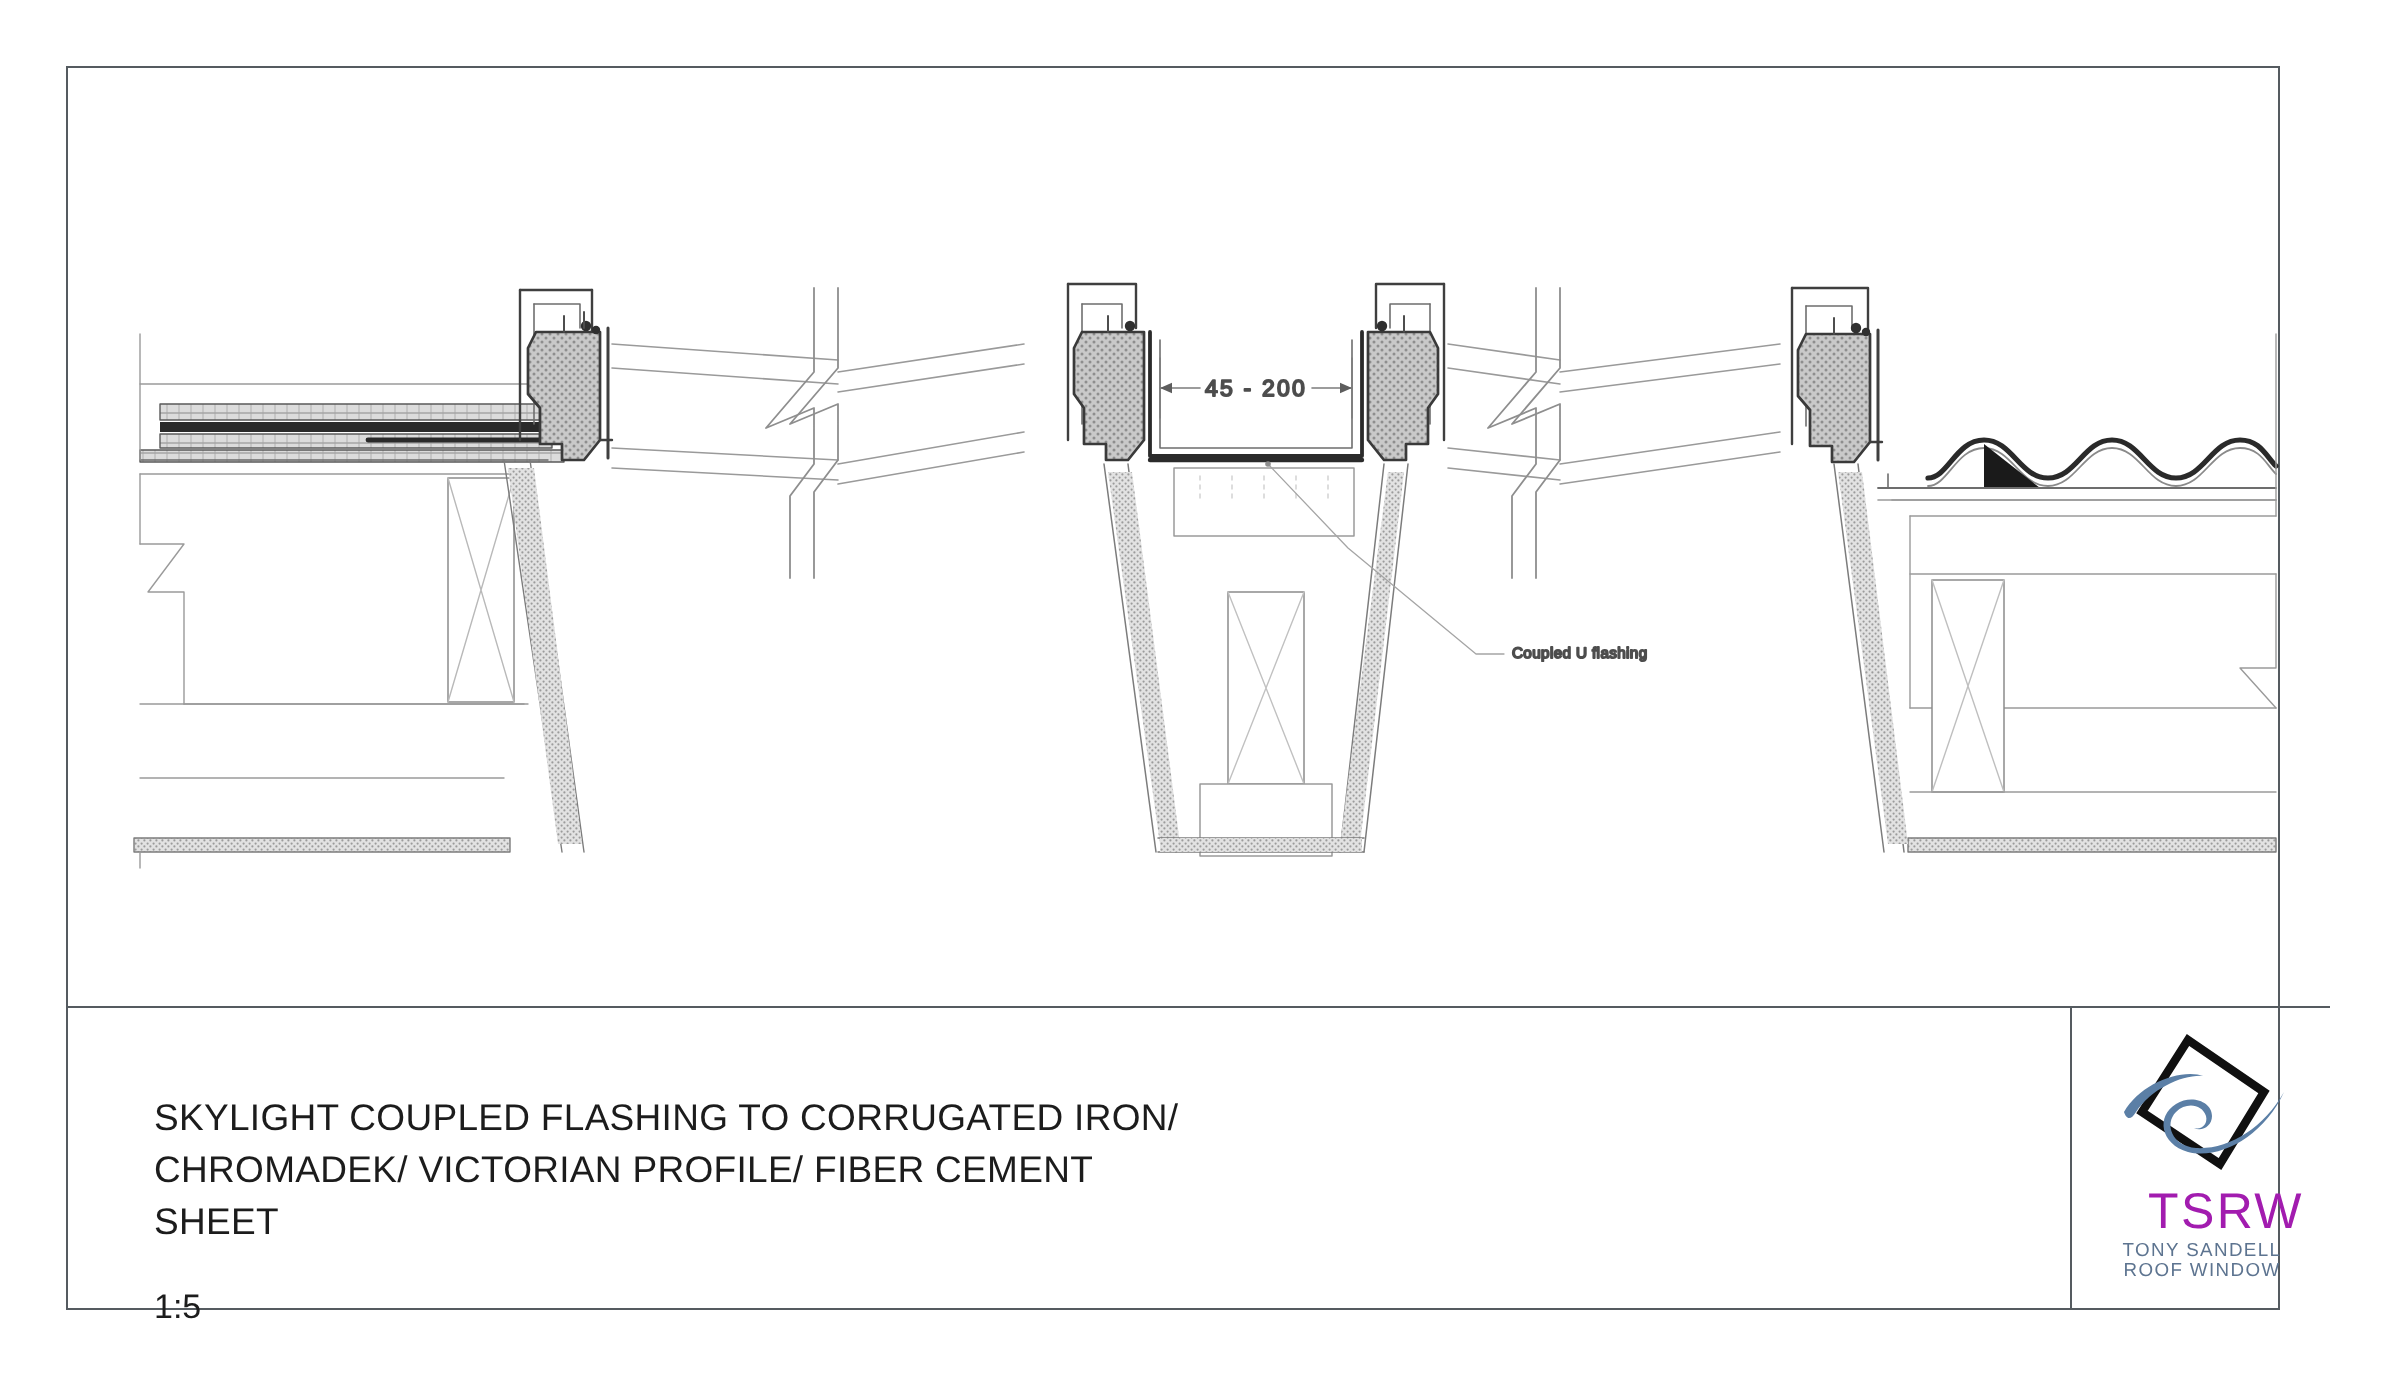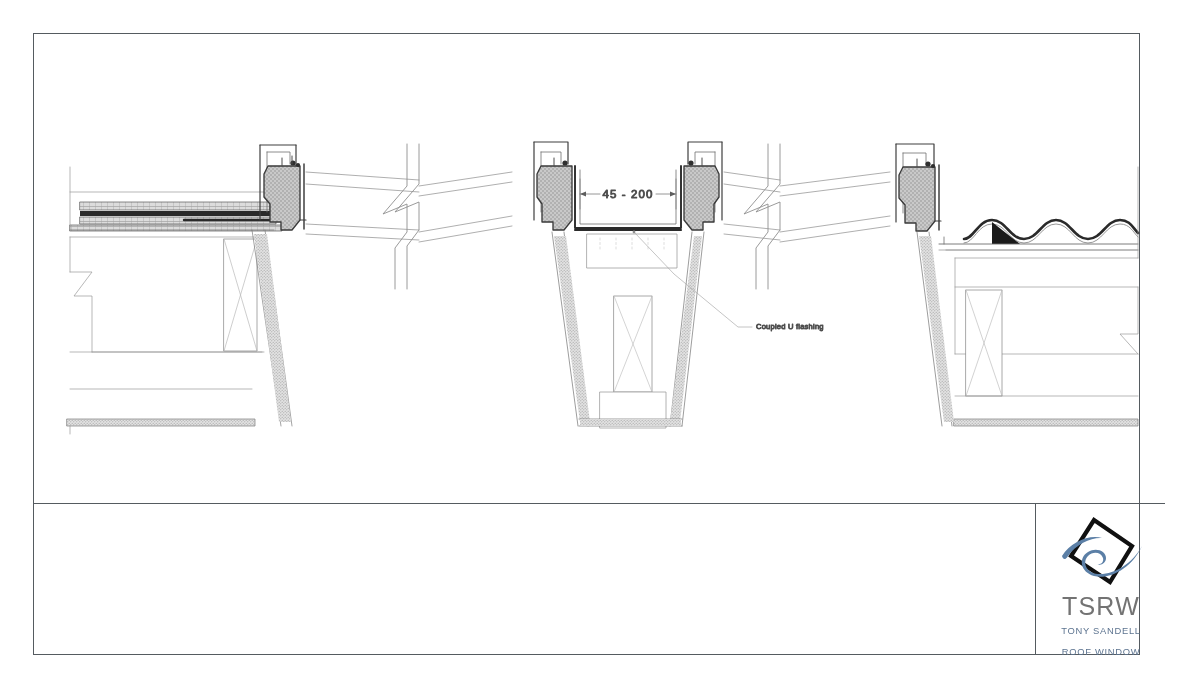--- a/index.html
+++ b/index.html
@@ -88,37 +88,37 @@
   }
   .logo-mark {
     position: absolute;
     left: 18px;
     top: 12px;
     width: 96px;
     height: 74px;
   }
   .logo-tsrw {
     position: absolute;
-    left: 0;
+    left: 12px;
     top: 88px;
     width: 130px;
     text-align: center;
     font-size: 25px;
     letter-spacing: 1.2px;
-    color: #737373;
+    color: #a21caf;
     font-family: "Liberation Sans", sans-serif;
   }
   .logo-sub {
     position: absolute;
     left: 0;
     top: 116px;
     width: 130px;
     text-align: center;
     font-size: 9.4px;
-    line-height: 21px;
+    line-height: 10px;
     letter-spacing: 0.7px;
     color: #5d7490;
     white-space: pre-line;
   }
   svg { display: block; }
   .lbl-dim {
     font-family: "Liberation Sans", sans-serif;
     font-size: 11.5px;
     fill: #4a4a4a;
     letter-spacing: 1.1px;
@@ -359,20 +359,26 @@
             <path d="M885 202 L910 388 L920 388 L897 202 Z" fill="url(#stipple2)" stroke="none"></path>
           </g>
 
         </g>
       </svg>
     </div>
 
     <div class="title-divider"></div>
     <div class="logo-divider"></div>
 
+    <div class="titleblock">
+      <div class="title-text">SKYLIGHT COUPLED FLASHING TO CORRUGATED IRON/
+CHROMADEK/ VICTORIAN PROFILE/ FIBER CEMENT
+SHEET</div>
+      <div class="scale-text">1:5</div>
+    </div>
 
     <div class="logoblock">
       <div class="logo-mark">
         <svg width="96" height="74" viewBox="0 0 96 74" xmlns="http://www.w3.org/2000/svg">
 
           <path d="M40 4 L78 30 L56 66 L17 40 Z" fill="none" stroke="#101010" stroke-width="4.2" stroke-linejoin="miter"></path>
 
           <path d="M88 30 C 78 52, 56 64, 40 60 C 26 56, 24 42, 34 36 C 42 31, 52 35, 52 42
                    C 52 47, 47 50, 43 48 C 47 49, 50 46, 49 42 C 47 36, 39 35, 34 40
                    C 28 46, 32 57, 44 58 C 60 59, 78 48, 88 30 Z" fill="#5b7fa6" stroke="none"></path>

